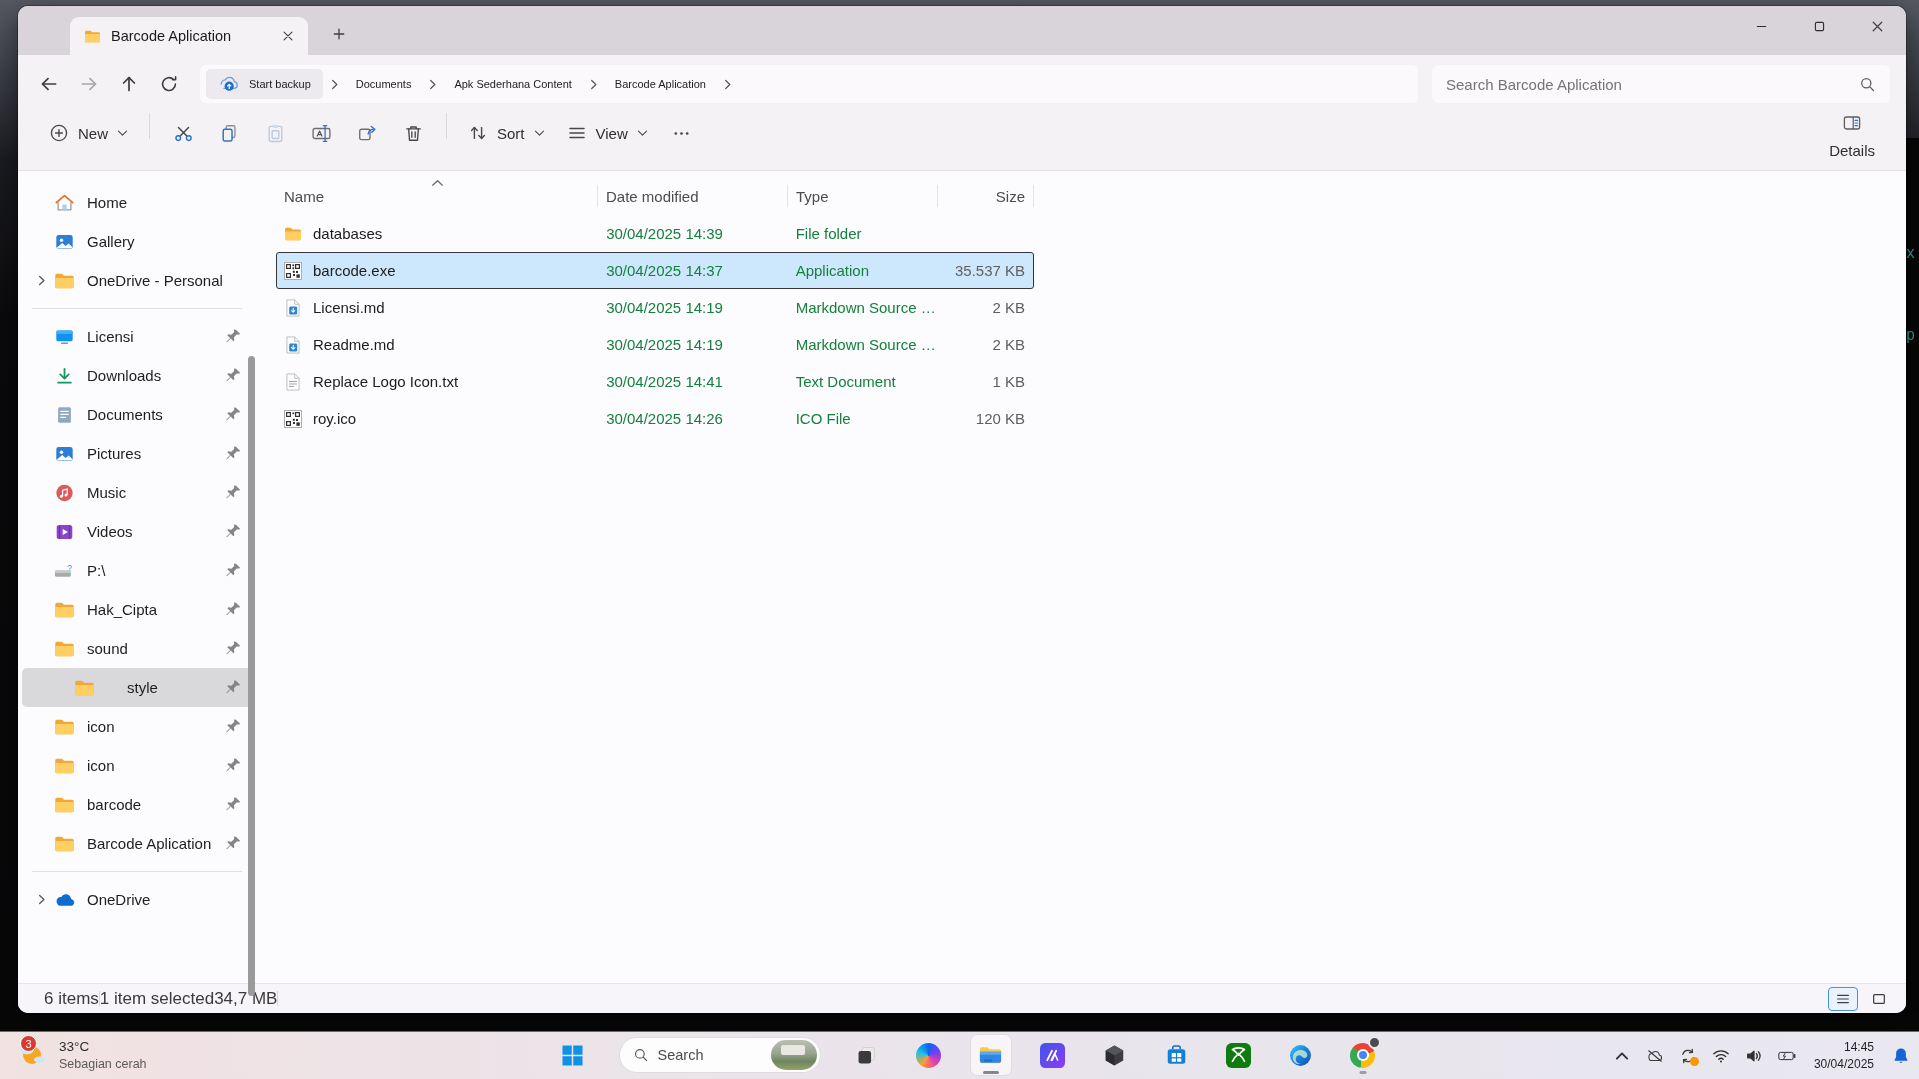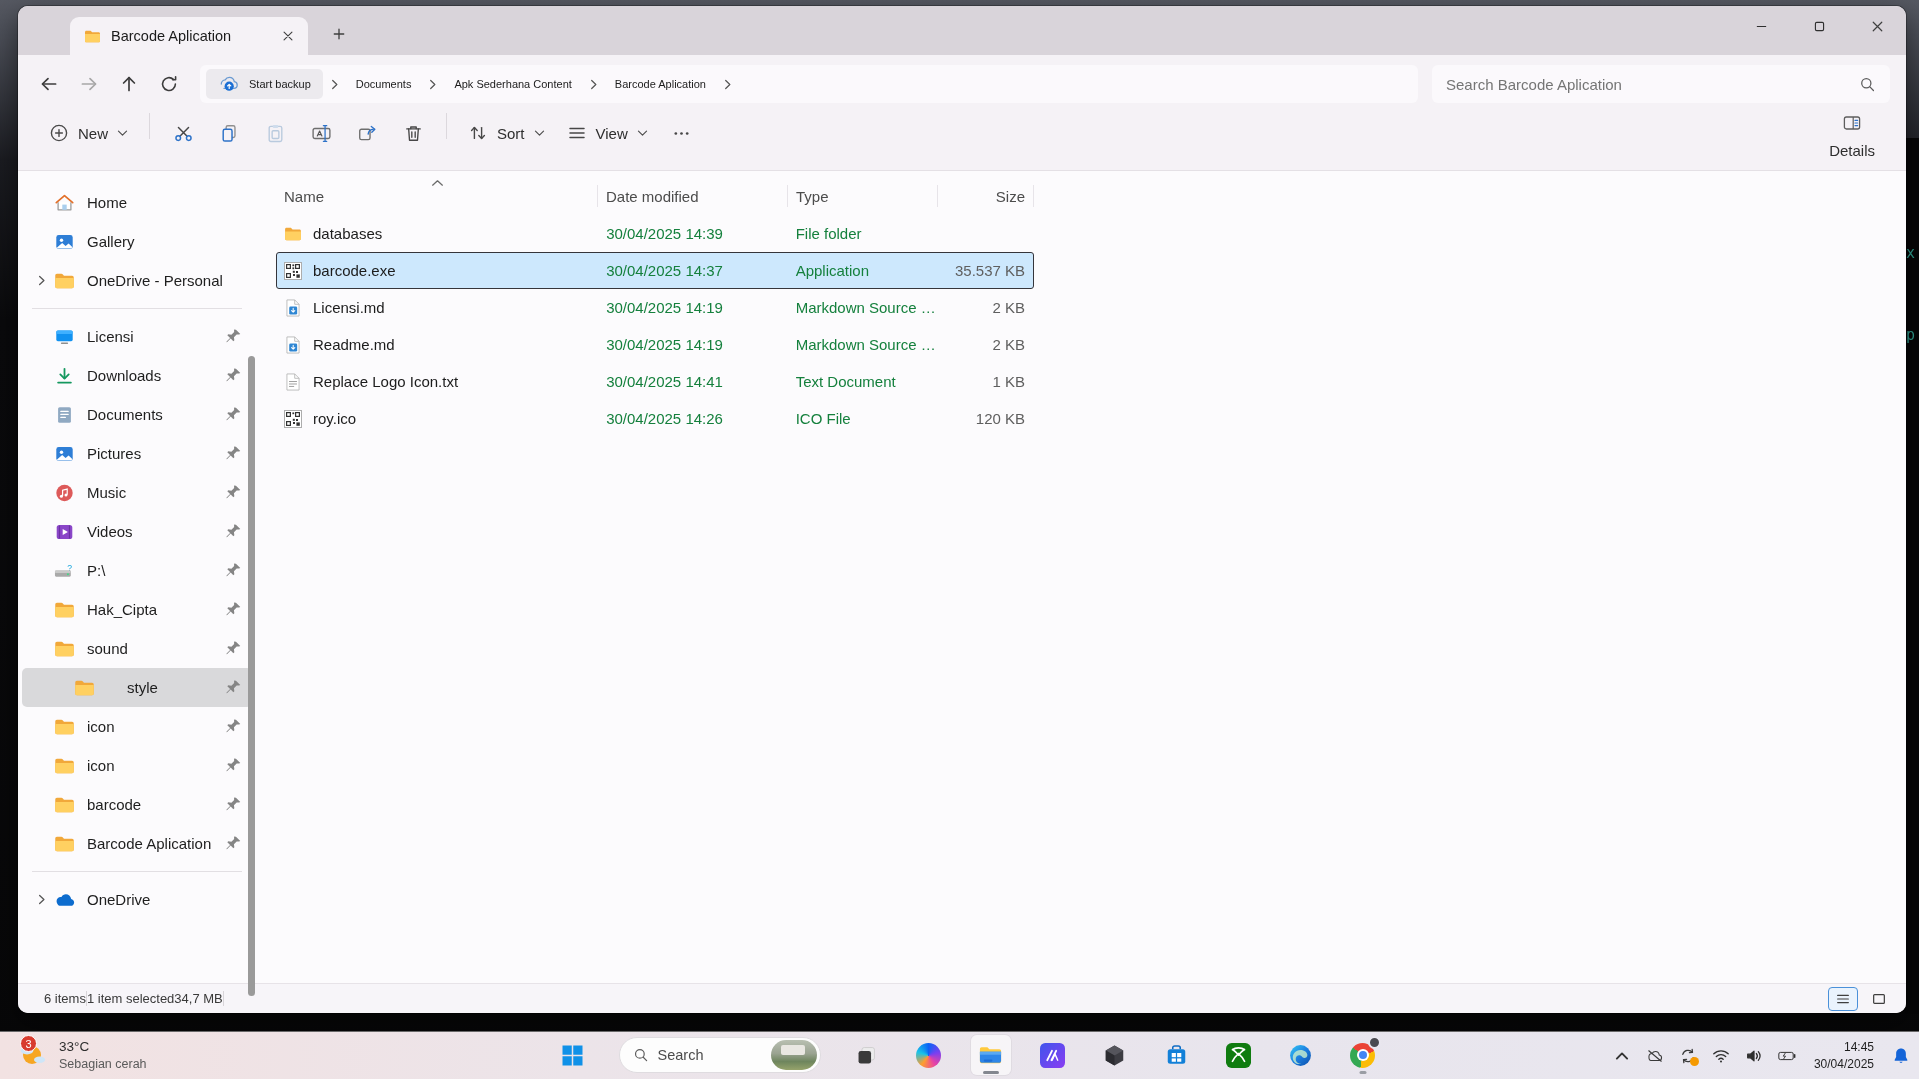--- a/index.html
+++ b/index.html
@@ -79,21 +79,21 @@
   .row.selected{background:#cde8fd;border-color:#35353b;}
   .c-name{width:322px;display:flex;align-items:center;gap:11px;padding-left:7px;color:#1c1c1c;white-space:nowrap;overflow:hidden;}
   .f-ico{width:18px;height:18px;flex:0 0 auto;}
   .c-date,.c-type{color:#15803d;}
   .c-date{width:190px;padding-left:8px;}
   .c-type{width:150px;padding-left:8px;white-space:nowrap;overflow:hidden;}
   .c-size{width:96px;text-align:right;color:#5f5f5f;padding-right:8px;}
 
   
   .statusbar{height:30px;border-top:1px solid #e7e3e8;background:#f7f5f9;display:flex;align-items:center;
-    padding:0 12px 0 26px;font-size:13px;color:#3a3a3a;flex:0 0 auto;}
+    padding:0 12px 0 26px;font-size:17px;color:#3a3a3a;flex:0 0 auto;}
   .st-sep{width:1px;height:15px;background:#d8d5d9;}
   .view-toggles{margin-left:auto;display:flex;gap:6px;}
   .vtg{width:30px;height:24px;border-radius:4px;border:1px solid transparent;padding:3px 6px;}
   .vtg.active{border-color:#4a90d9;background:#eaf3fd;}
 
   
   .taskbar{position:absolute;left:0;bottom:0;width:1919px;height:47px;z-index:5;
     background:linear-gradient(90deg,#f2e2e2 0%,#ece4e9 30%,#e8e5ed 65%,#e9e7ef 100%);
     box-shadow:0 -1px 0 rgba(255,255,255,.4);}
   .weather{position:absolute;left:10px;top:3px;display:flex;align-items:center;gap:9px;height:40px;padding:0 6px;border-radius:6px;}

